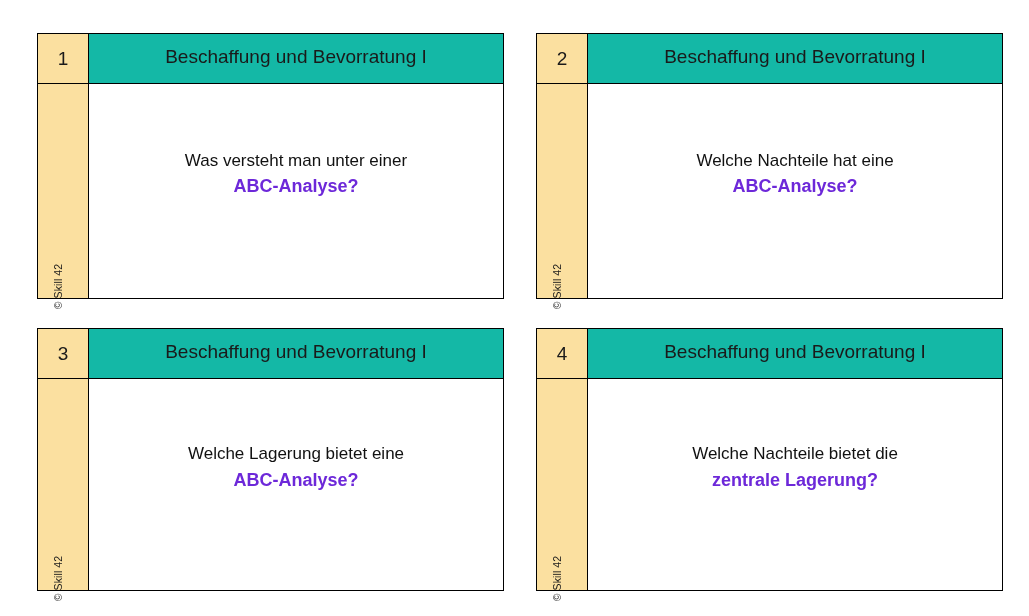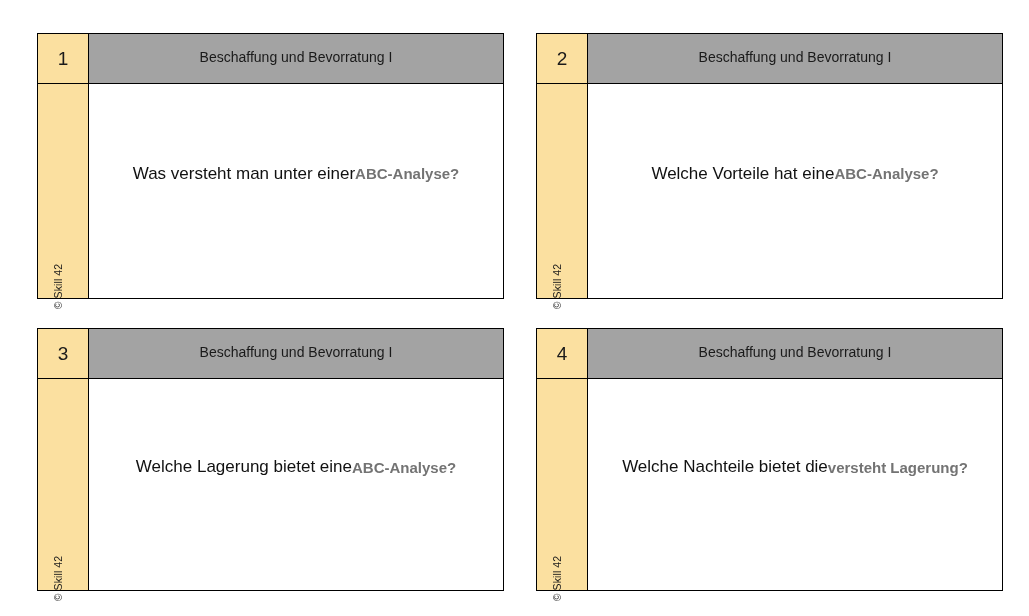--- a/index.html
+++ b/index.html
@@ -49,27 +49,27 @@
     align-items: center;
     justify-content: center;
     font-size: 19px;
     line-height: 1;
     color: #1a1a1a;
   }
 
   .card-title {
     grid-column: 2;
     grid-row: 1;
-    background: #a3a3a3;
+    background: #14b8a6;
     border-bottom: 1.5px solid #000000;
     box-sizing: border-box;
     display: flex;
     align-items: center;
     justify-content: center;
-    font-size: 14px;
+    font-size: 19px;
     line-height: 1.1;
     color: #1a1a1a;
     padding-bottom: 2px;
   }
 
   .card-sidebar {
     grid-column: 1;
     grid-row: 2;
     background: #fbe0a0;
     border-right: 1.5px solid #000000;
@@ -88,40 +88,40 @@
     line-height: 1;
     color: #1a1a1a;
     letter-spacing: 0.1px;
   }
 
   .card-body {
     grid-column: 2;
     grid-row: 2;
     background: #ffffff;
     display: flex;
-    flex-direction: row;
+    flex-direction: column;
     align-items: center;
     justify-content: center;
     text-align: left;
     padding: 0 26px 34px 26px;
     box-sizing: border-box;
   }
 
   .body-line-1 {
     font-size: 17px;
     font-weight: normal;
     line-height: 1.45;
     color: #111111;
   }
 
   .body-line-2 {
-    font-size: 15px;
+    font-size: 18px;
     font-weight: bold;
     line-height: 1.45;
-    color: #737373;
+    color: #6d28d9;
   }
 </style>
 </head>
 <body>
 
 <div class="card-grid">
 
   <div class="card">
     <div class="card-number">1</div>
     <div class="card-title">Beschaffung und Bevorratung I</div>
@@ -134,21 +134,21 @@
     </div>
   </div>
 
   <div class="card">
     <div class="card-number">2</div>
     <div class="card-title">Beschaffung und Bevorratung I</div>
     <div class="card-sidebar">
       <span class="sidebar-label">© Skill 42</span>
     </div>
     <div class="card-body">
-      <div class="body-line-1">Welche Vorteile hat eine</div>
+      <div class="body-line-1">Welche Nachteile hat eine</div>
       <div class="body-line-2">ABC-Analyse?</div>
     </div>
   </div>
 
   <div class="card">
     <div class="card-number">3</div>
     <div class="card-title">Beschaffung und Bevorratung I</div>
     <div class="card-sidebar">
       <span class="sidebar-label">© Skill 42</span>
     </div>
@@ -159,17 +159,17 @@
   </div>
 
   <div class="card">
     <div class="card-number">4</div>
     <div class="card-title">Beschaffung und Bevorratung I</div>
     <div class="card-sidebar">
       <span class="sidebar-label">© Skill 42</span>
     </div>
     <div class="card-body">
       <div class="body-line-1">Welche Nachteile bietet die</div>
-      <div class="body-line-2">versteht Lagerung?</div>
+      <div class="body-line-2">zentrale Lagerung?</div>
     </div>
   </div>
 
 </div>
 
 </body></html>

